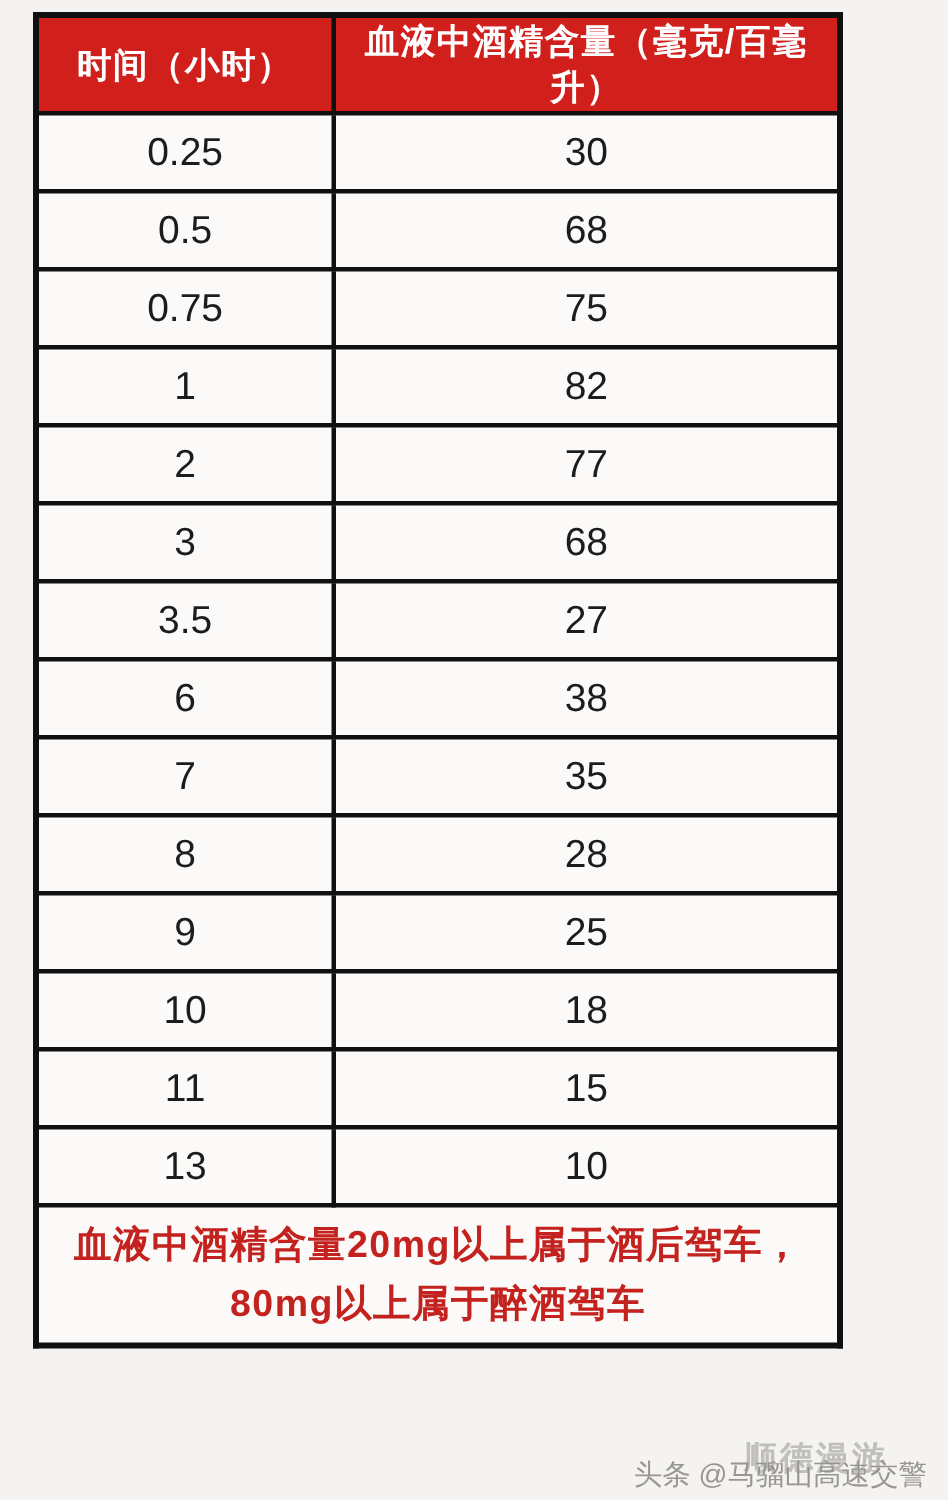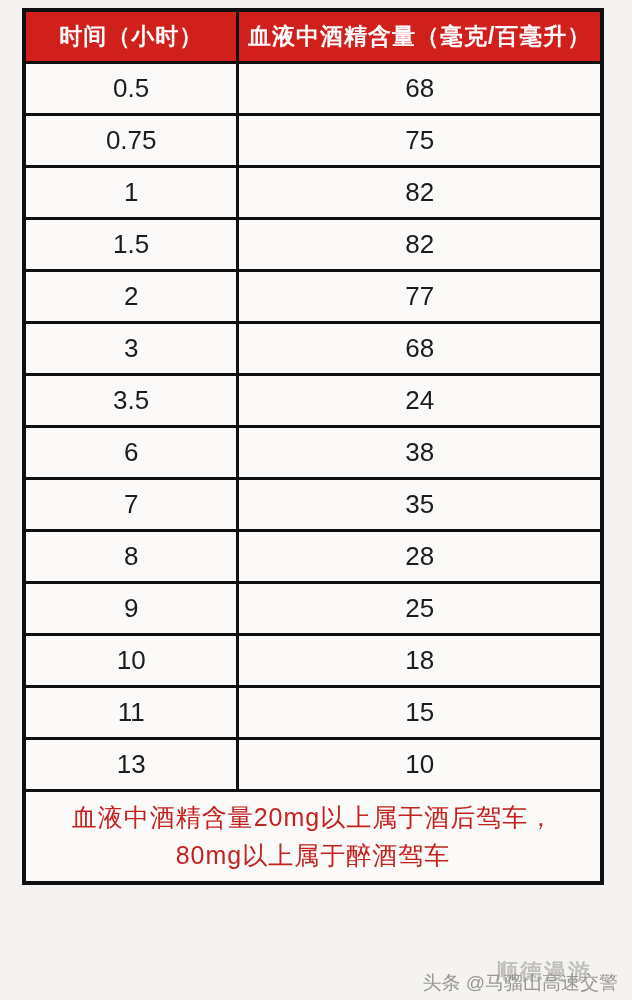--- a/index.html
+++ b/index.html
@@ -10,21 +10,21 @@
     position: relative;
     width: 632px;
     height: 1000px;
     background: #f4f3f1;
     overflow: hidden;
   }
   table.bac-table {
     position: absolute;
     left: 22px;
     top: 8px;
-    width: 582px;
+    width: 540px;
     border-collapse: collapse;
     background: #fbfaf8;
     border: 4px solid #101010;
     table-layout: fixed;
   }
   .bac-table th, .bac-table td {
     border: 3px solid #101010;
     text-align: center;
     vertical-align: middle;
   }
@@ -43,21 +43,21 @@
     color: #1c1c1c;
     background: #fbfaf8;
   }
   .bac-table tfoot td {
     height: 90px;
     padding: 6px 4px;
   }
   .note-line {
     color: var(--footer-red, #c3221e);
     font-size: 25px;
-    font-weight: normal;
+    font-weight: bold;
     line-height: 1.55;
     letter-spacing: 1px;
   }
   .watermark {
     position: absolute;
     right: 14px;
     bottom: 4px;
     white-space: nowrap;
     pointer-events: none;
   }
@@ -84,46 +84,46 @@
 <div class="page">
   <table class="bac-table">
     <thead>
       <tr>
         <th class="col-time">时间（小时）</th>
         <th class="col-bac">血液中酒精含量（毫克/百毫升）</th>
       </tr>
     </thead>
     <tbody id="table-body">
         <tr>
+          <td>0.25</td>
+          <td>30</td>
+        </tr>
+        <tr>
           <td>0.5</td>
           <td>68</td>
         </tr>
         <tr>
           <td>0.75</td>
           <td>75</td>
         </tr>
         <tr>
           <td>1</td>
           <td>82</td>
         </tr>
         <tr>
-          <td>1.5</td>
-          <td>82</td>
-        </tr>
-        <tr>
           <td>2</td>
           <td>77</td>
         </tr>
         <tr>
           <td>3</td>
           <td>68</td>
         </tr>
         <tr>
           <td>3.5</td>
-          <td>24</td>
+          <td>27</td>
         </tr>
         <tr>
           <td>6</td>
           <td>38</td>
         </tr>
         <tr>
           <td>7</td>
           <td>35</td>
         </tr>
         <tr>

